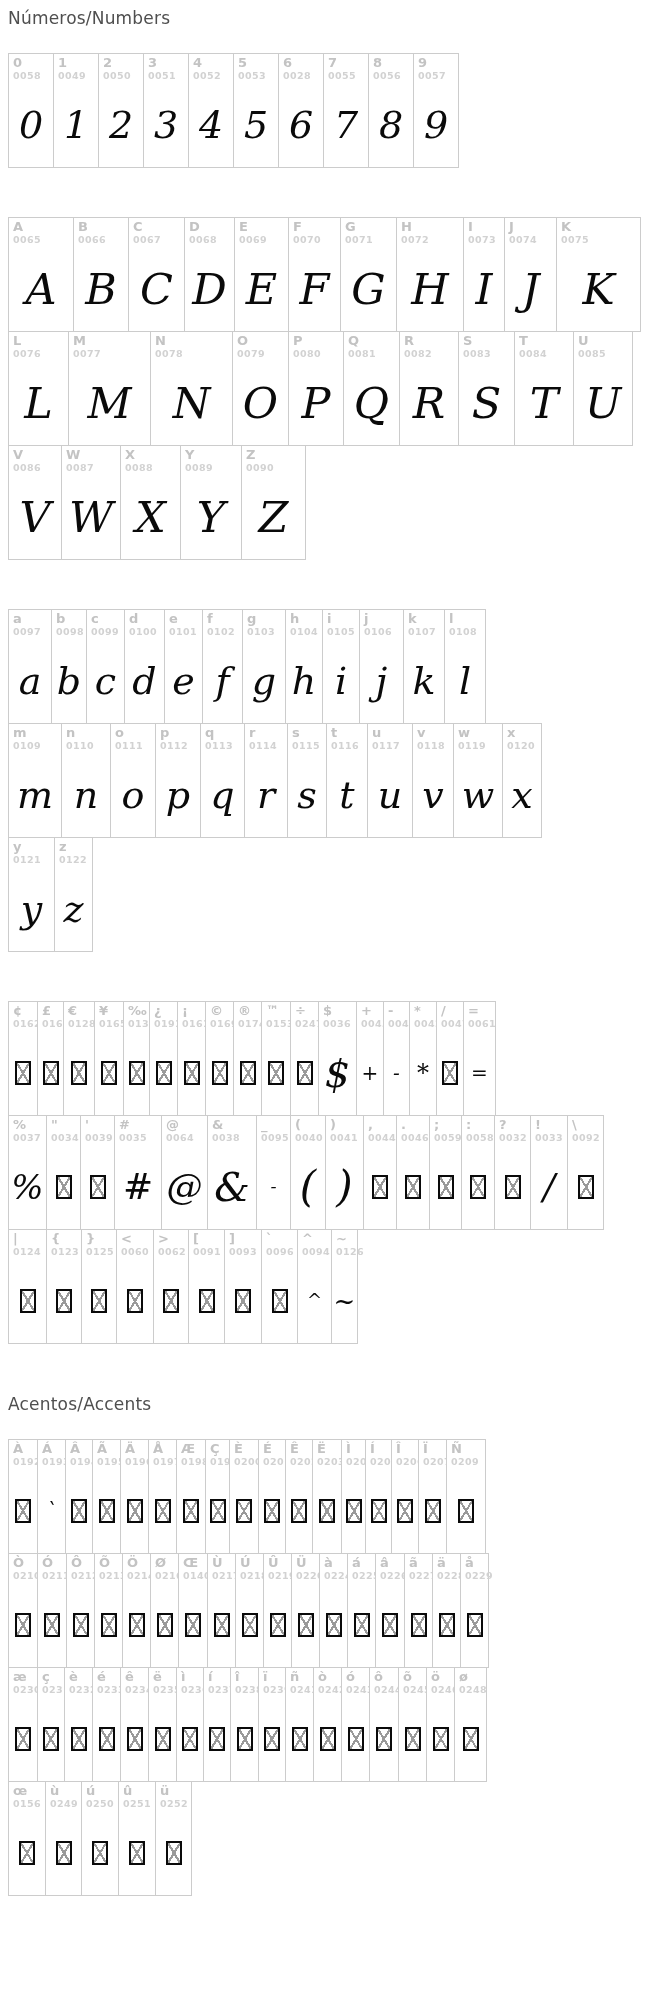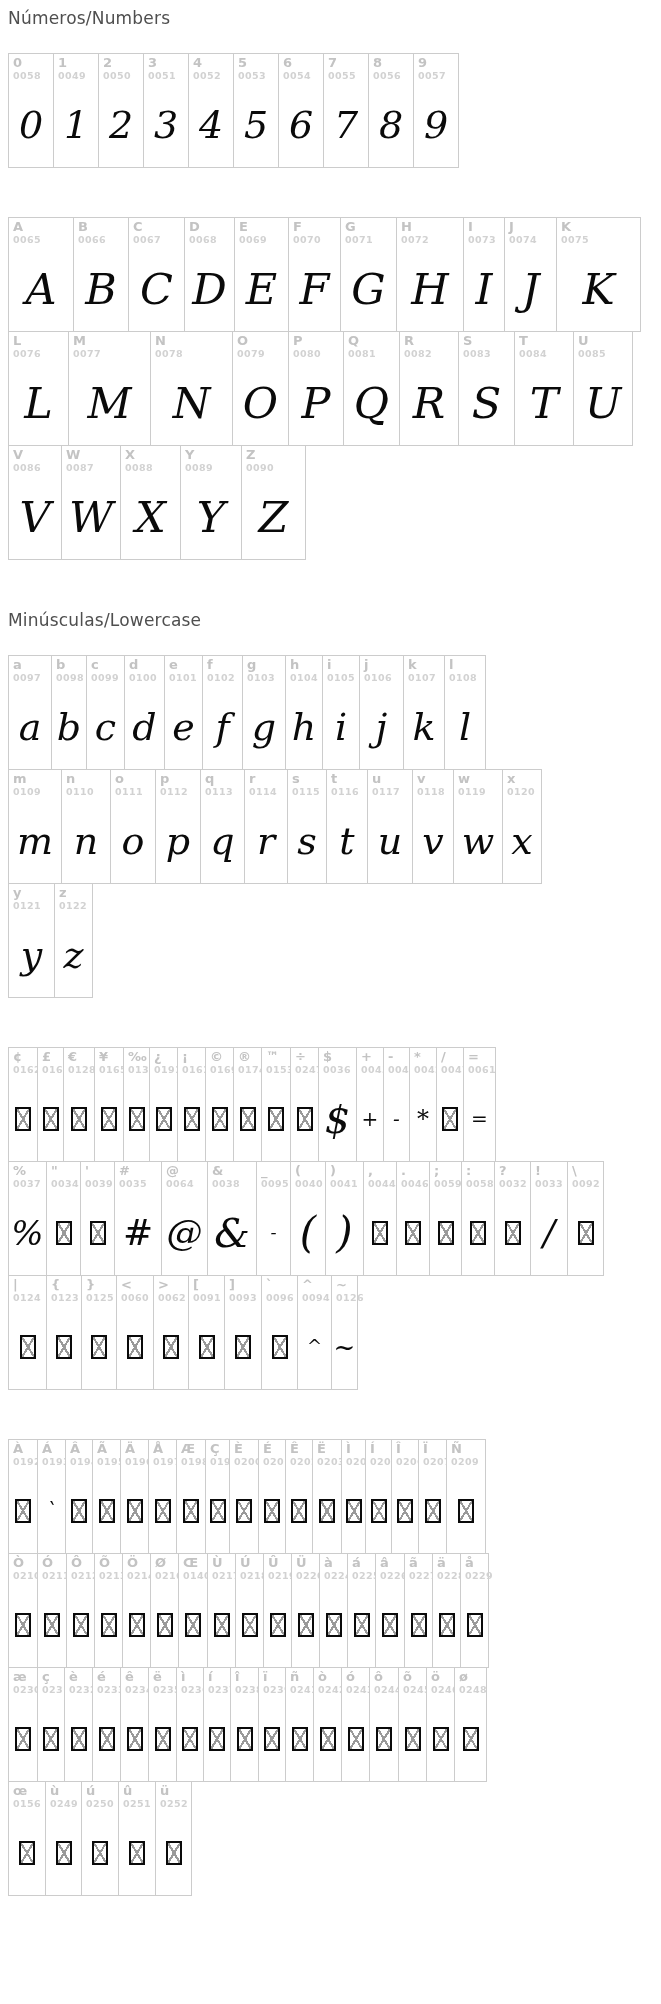--- a/index.html
+++ b/index.html
@@ -86,21 +86,21 @@
               <span class="cell-char">5</span>
               <span class="cell-code">0053</span>
             </span>
             <div class="glyph-area">
               <span class="glyph">5</span>
             </div>
           </div>
           <div class="cell" style="width: 46px;">
             <span class="cell-label">
               <span class="cell-char">6</span>
-              <span class="cell-code">0054</span>
+              <span class="cell-code">0028</span>
             </span>
             <div class="glyph-area">
               <span class="glyph">6</span>
             </div>
           </div>
           <div class="cell" style="width: 46px;">
             <span class="cell-label">
               <span class="cell-char">7</span>
               <span class="cell-code">0055</span>
             </span>
@@ -367,21 +367,20 @@
               <span class="cell-code">0090</span>
             </span>
             <div class="glyph-area">
               <span class="glyph">Z</span>
             </div>
           </div>
         </div>
       </div>
     </div>
     <div class="section sec-lowercase">
-      <h2 class="section-title">Minúsculas/Lowercase</h2>
       <div class="char-table">
         <div class="char-row">
           <div class="cell" style="width: 44px;">
             <span class="cell-label">
               <span class="cell-char">a</span>
               <span class="cell-code">0097</span>
             </span>
             <div class="glyph-area">
               <span class="glyph">a</span>
             </div>
@@ -1009,20 +1008,21 @@
               <span class="cell-code">0126</span>
             </span>
             <div class="glyph-area">
               <span class="glyph" style="font-size: 26px;">~</span>
             </div>
           </div>
         </div>
       </div>
     </div>
     <div class="section sec-accents">
+      <h2 class="section-title">Acentos/Accents</h2>
       <div class="char-table">
         <div class="char-row">
           <div class="cell" style="width: 30px;">
             <span class="cell-label">
               <span class="cell-char">À</span>
               <span class="cell-code">0192</span>
             </span>
             <div class="glyph-area">
               <div class="tofu"></div>
             </div>

